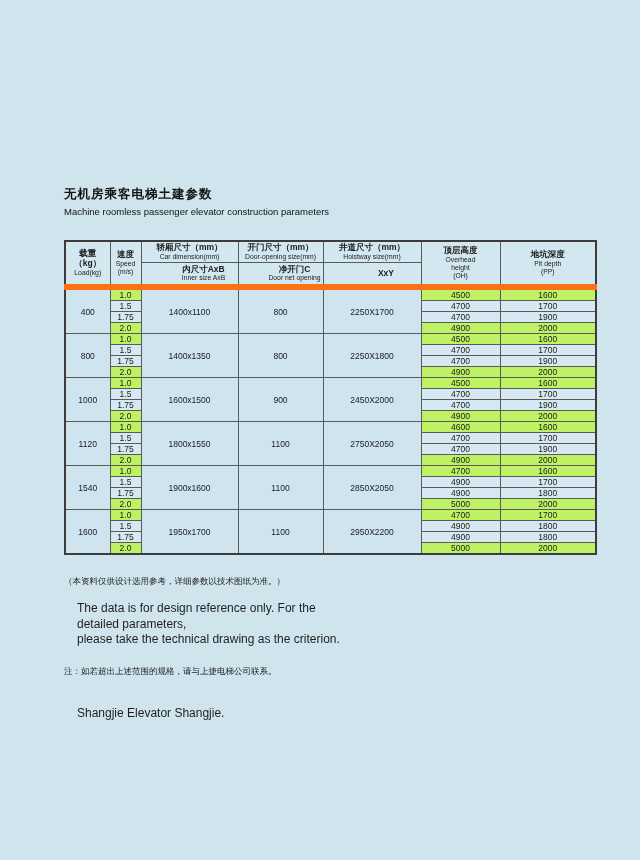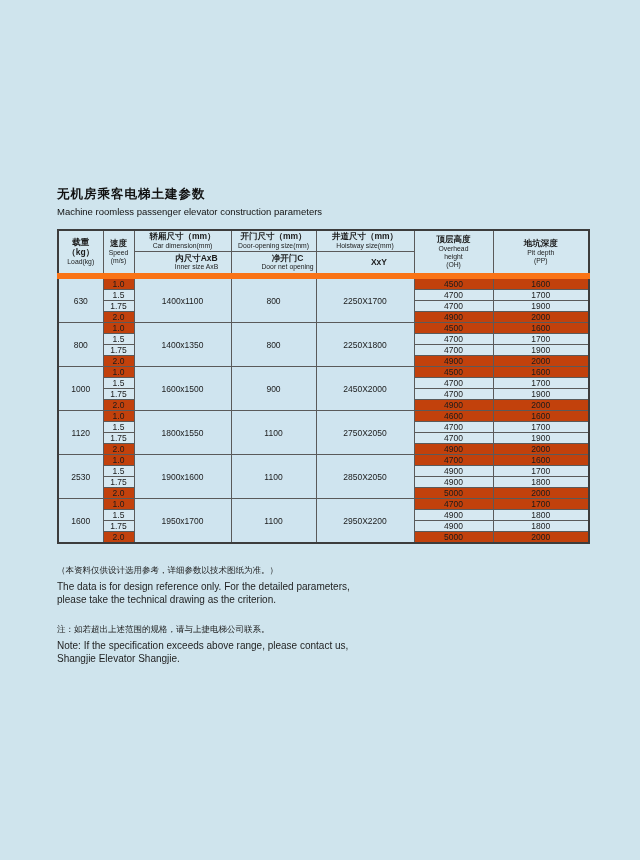--- a/index.html
+++ b/index.html
@@ -3,28 +3,28 @@
 <meta charset="utf-8">
 <style>
   html,body { margin:0; padding:0; }
   .page {
     position:relative;
     width:640px; height:860px;
     background:#cfe4ed;
     font-family:"Liberation Sans", sans-serif;
     overflow:hidden;
   }
-  .content { position:absolute; left:57px; top:186px; width:531px; }
+  .content { position:absolute; left:64px; top:186px; width:531px; }
 
   .title {
     font-size:12.5px; font-weight:bold; color:#121212;
     margin:0 0 3px 0; letter-spacing:1px;
   }
   .subtitle {
-    font-size:9.5px; color:#121212; margin:0 0 12px 0;
+    font-size:9.5px; color:#121212; margin:0 0 23px 0;
   }
 
   table.params {
     border-collapse:collapse; table-layout:fixed;
     width:531px;
     border:2px solid #3c3c3c;
   }
   table.params th, table.params td {
     border:1px solid #5a5a5a;
     padding:0; margin:0;
@@ -38,26 +38,26 @@
   thead { border-bottom:6px solid #f97316; }
 
   .zh  { font-size:8.5px; font-weight:bold; line-height:1.15; }
   .en  { font-size:6.8px; line-height:1.15; }
   .sub-zh { font-size:8.5px; font-weight:bold; line-height:1.15; }
 
   tbody td {
     font-size:8.5px; height:10px; line-height:10px;
     background:#d6e8f1;
   }
-  tbody tr.tint td { background:#c2410c; }
+  tbody tr.tint td { background:#bef264; }
   tbody tr td.merged { background:#cfe4ef; }
 
   .notes { margin-top:21px; width:300px; color:#1e1e1e; }
   .note-zh { font-size:8.5px; margin:0 0 3px 0;font-family:Liberation Serif, serif; }
-  .note-en { font-size:10px; line-height:1.3; margin:0; }
+  .note-en { font-size:12px; line-height:1.3; margin:13px; }
   .note-block + .note-block { margin-top:18px; }
 </style>
 </head>
 <body>
 
 <div class="page">
   <div class="content">
 
     <h1 class="title">无机房乘客电梯土建参数</h1>
     <p class="subtitle">Machine roomless passenger elevator construction parameters</p>
@@ -116,21 +116,21 @@
             <div class="sub-zh">净开门C</div>
             <div class="en">Door net opening</div>
           </th>
           <th>
             <div class="sub-zh">XxY</div>
           </th>
         </tr>
       </thead>
       <tbody>
           <tr class="tint">
-            <td rowspan="4" class="merged">630</td>
+            <td rowspan="4" class="merged">400</td>
             <td>1.0</td>
             <td rowspan="4" class="merged">1400x1100</td>
             <td rowspan="4" class="merged">800</td>
             <td rowspan="4" class="merged">2250X1700</td>
             <td>4500</td>
             <td>1600</td>
           </tr>
           <tr>
             <td>1.5</td>
             <td>4700</td>
@@ -212,21 +212,21 @@
             <td>1.75</td>
             <td>4700</td>
             <td>1900</td>
           </tr>
           <tr class="tint">
             <td>2.0</td>
             <td>4900</td>
             <td>2000</td>
           </tr>
           <tr class="tint">
-            <td rowspan="4" class="merged">2530</td>
+            <td rowspan="4" class="merged">1540</td>
             <td>1.0</td>
             <td rowspan="4" class="merged">1900x1600</td>
             <td rowspan="4" class="merged">1100</td>
             <td rowspan="4" class="merged">2850X2050</td>
             <td>4700</td>
             <td>1600</td>
           </tr>
           <tr>
             <td>1.5</td>
             <td>4900</td>
@@ -273,20 +273,20 @@
       <div class="note-block">
         <p class="note-zh">（本资料仅供设计选用参考，详细参数以技术图纸为准。）</p>
         <p class="note-en">
           <span>The data is for design reference only. For the detailed parameters,</span><br>
           <span>please take the technical drawing as the criterion.</span>
         </p>
       </div>
       <div class="note-block">
         <p class="note-zh">注：如若超出上述范围的规格，请与上捷电梯公司联系。</p>
         <p class="note-en">
-          <span>Note: If the specification exceeds above range, please contact us,</span><br>
+          <br>
           <span>Shangjie Elevator Shangjie.</span>
         </p>
       </div>
     </div>
 
   </div>
 </div>
 
 </body></html>

